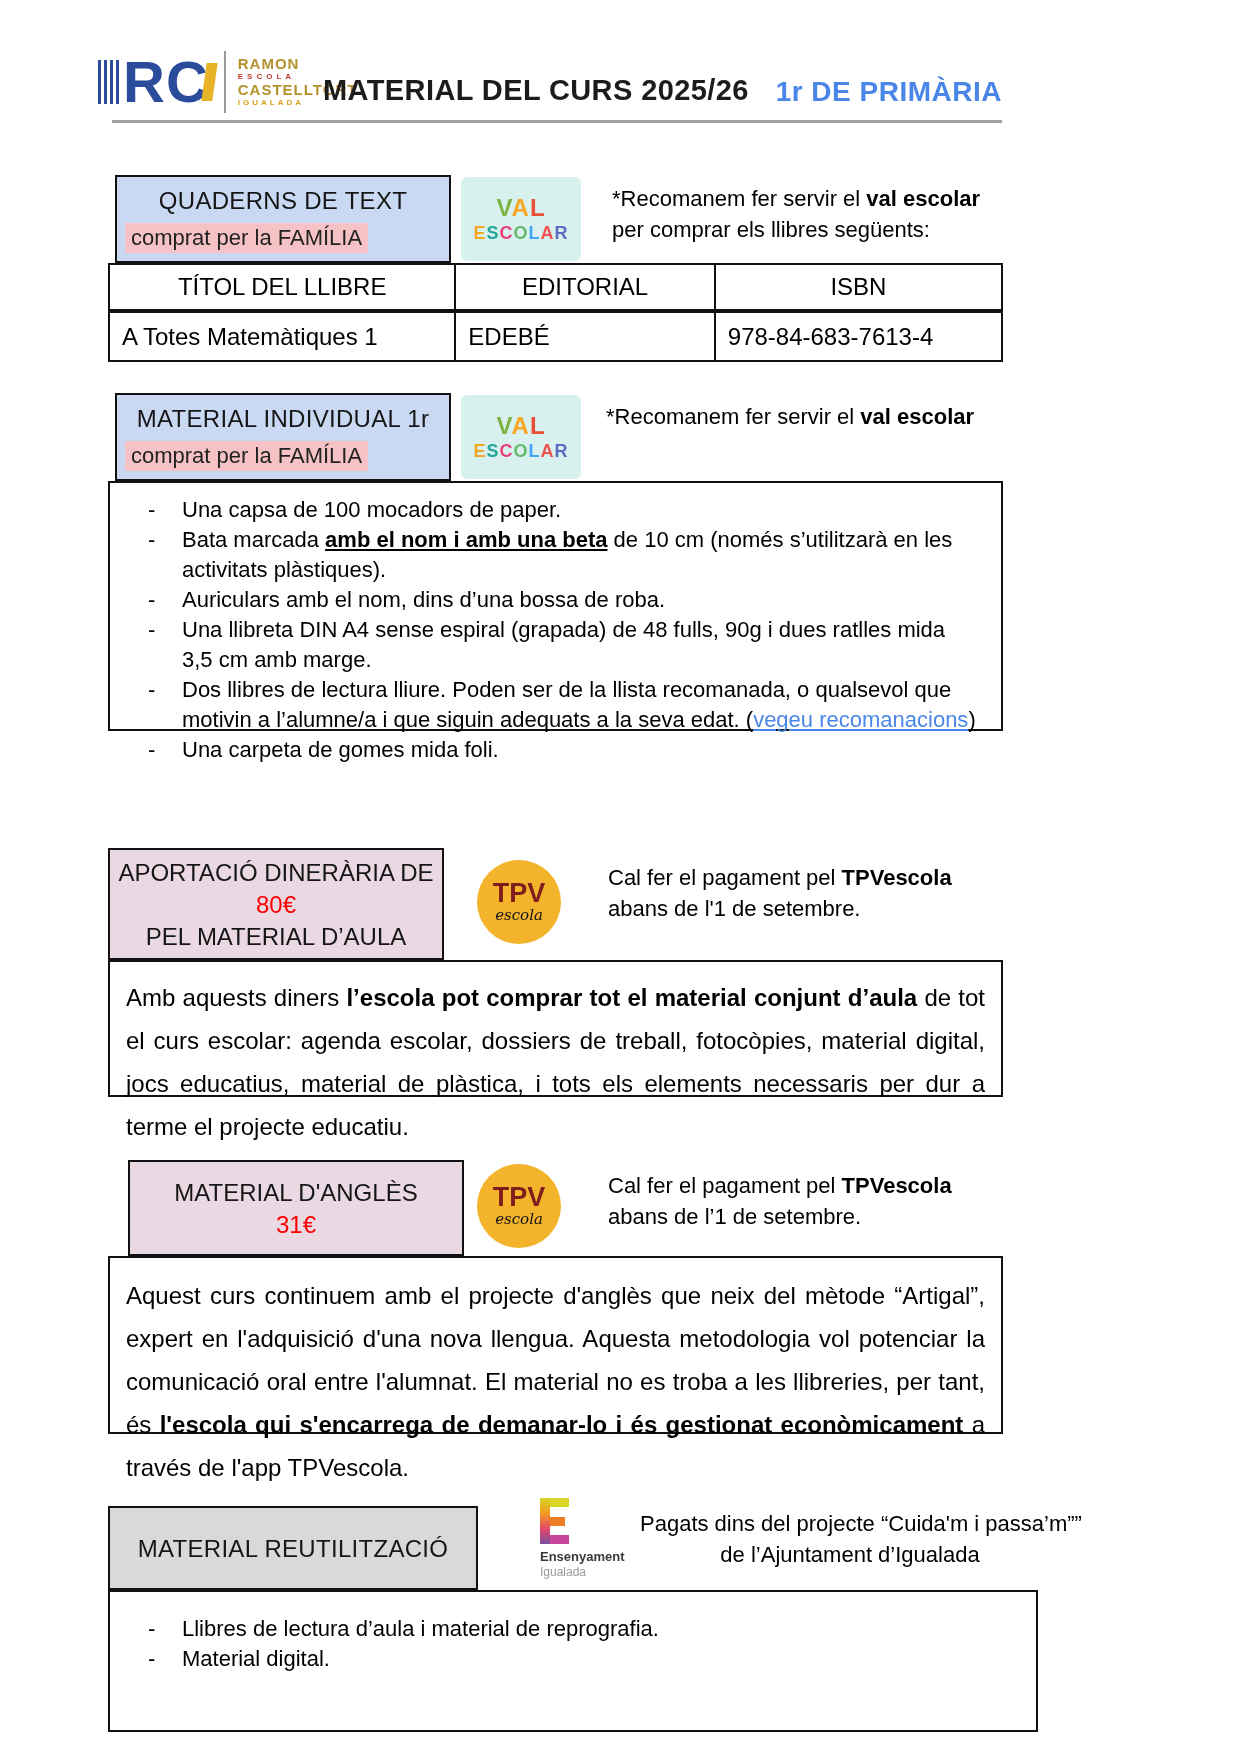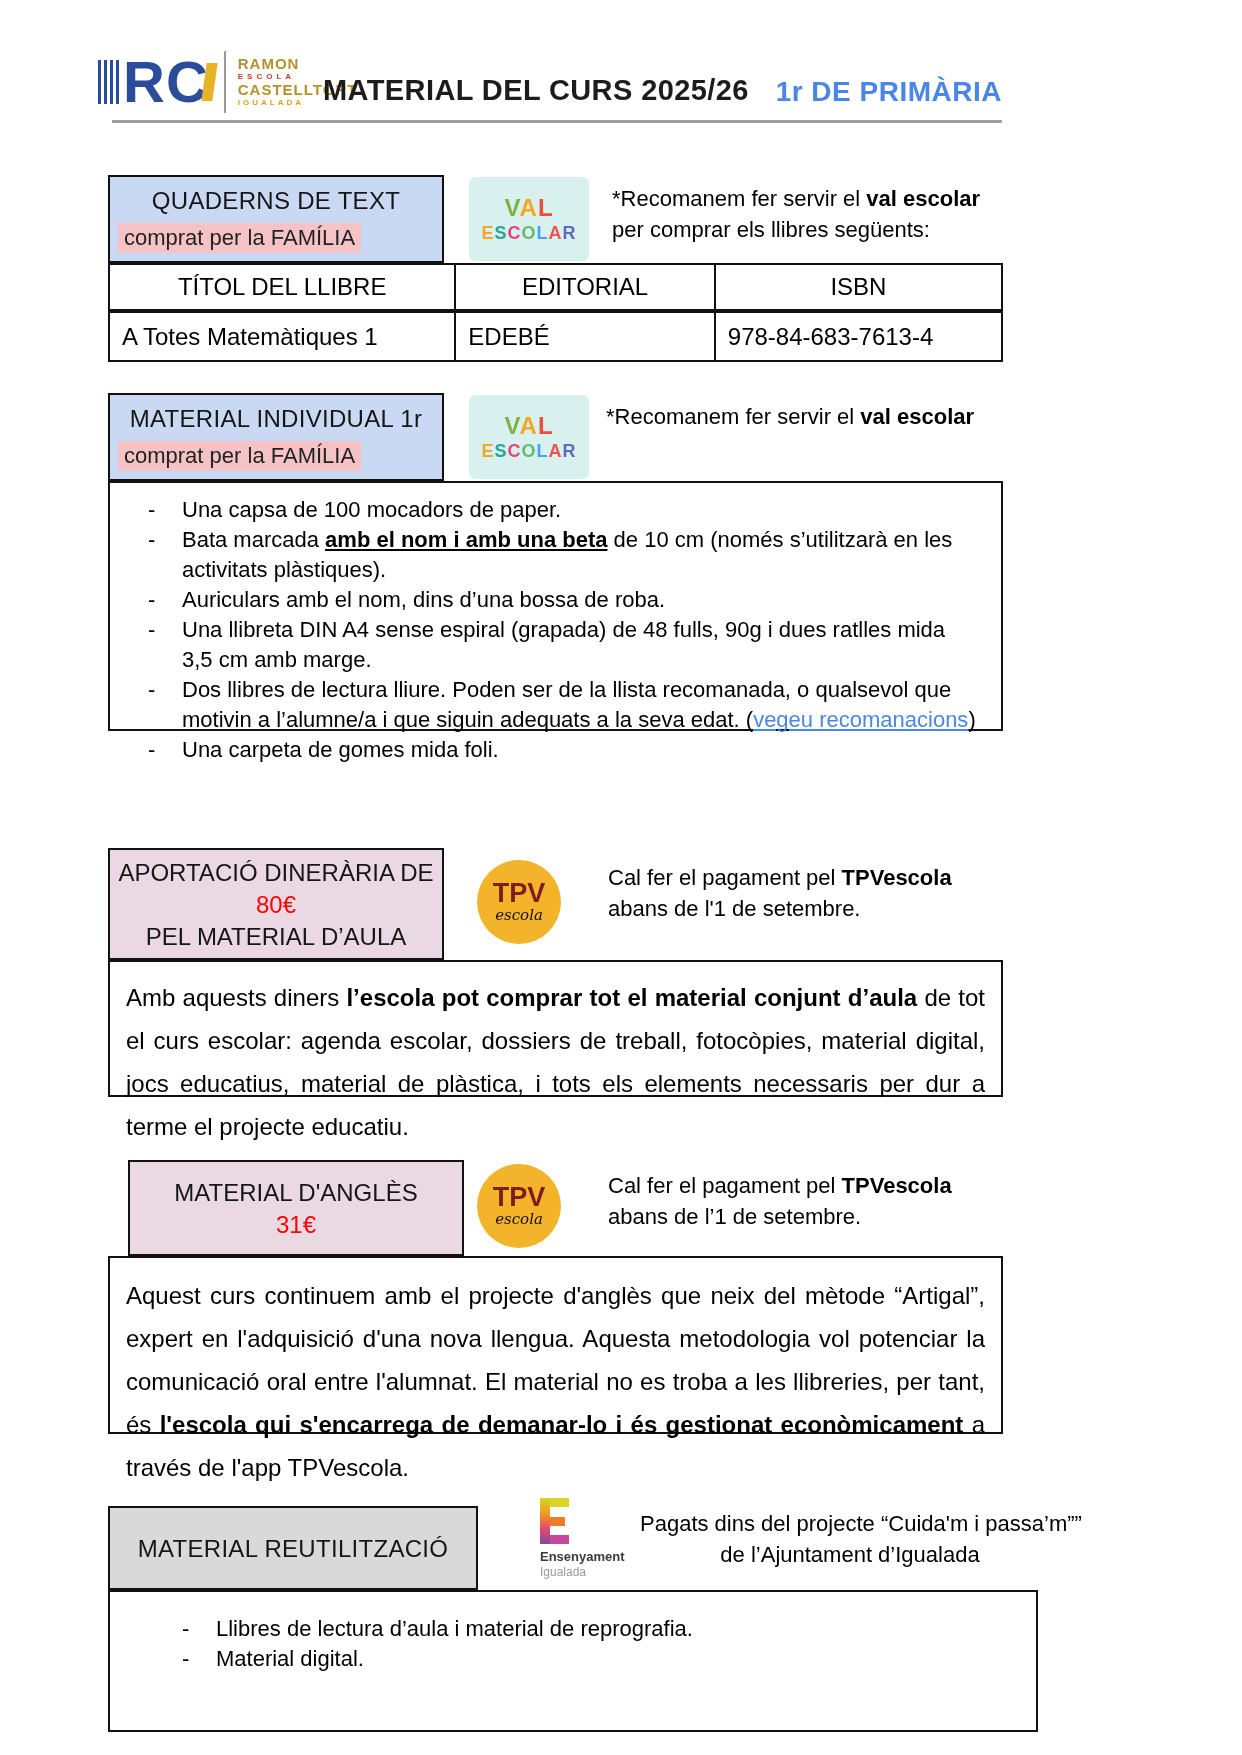--- a/index.html
+++ b/index.html
@@ -24,30 +24,30 @@
   .logo-text{display:flex;flex-direction:column;line-height:1.12;}
   .lt-big{font-size:15px;font-weight:bold;color:#b5922e;letter-spacing:1px;}
   .lt-small{font-size:8px;font-weight:bold;color:#c23b2e;letter-spacing:4px;}
   .lt-small2{font-size:8px;font-weight:bold;color:#d9a21b;letter-spacing:3px;}
   .doc-title{left:288px;top:74px;font-size:29px;font-weight:bold;color:#1c1c1c;letter-spacing:0.4px;margin-left:35px;}
   .grade{right:240px;top:76px;font-size:28px;font-weight:bold;color:var(--accent-blue);letter-spacing:0.5px;}
   .hrule{left:112px;top:120px;width:890px;height:3px;background:#a0a0a0;}
 
   
   .hdr-box{left:108px;width:336px;border:2px solid var(--border);padding:10px 6px 8px 6px;display:flex;flex-direction:column;justify-content:space-between;}
-  .hdr-box.blue{background:var(--box-blue);}
+  .hdr-box.blue{background:var(--box-blue);margin-left:7px;}
   .hdr-box.pink{background:var(--box-pink);align-items:center;justify-content:center;gap:4px;}
   .hdr-box.grey{background:var(--box-grey);align-items:center;justify-content:center;}
   .box-title{font-size:24px;text-align:center;color:#161616;letter-spacing:0.3px;}
   .box-sub{align-self:flex-start;font-size:22px;color:#222;background:var(--highlight-pink);padding:2px 6px;margin-left:2px;}
   .box-line{font-size:24px;text-align:center;color:#161616;}
   .price{color:var(--price-red);}
 
   
-  .val{width:120px;height:84px;background:var(--val-bg);border-radius:6px;display:flex;flex-direction:column;align-items:center;justify-content:center;gap:1px;margin-left:8px;}
+  .val{width:120px;height:84px;background:var(--val-bg);border-radius:6px;display:flex;flex-direction:column;align-items:center;justify-content:center;gap:1px;}
   .val-l1 span{font-weight:bold;font-size:24px;letter-spacing:1px;}
   .val-l2 span{font-weight:bold;font-size:18px;letter-spacing:1px;}
 
   
   .tpv{width:84px;height:84px;border-radius:50%;background:var(--tpv-yellow);display:flex;flex-direction:column;align-items:center;justify-content:center;}
   .tpv-t{font-weight:bold;font-size:27px;letter-spacing:0;color:#7f1d1d;line-height:1;}
   .tpv-s{font-family:"DejaVu Serif",serif;font-style:italic;font-size:15px;color:#141414;margin-top:-1px;}
 
   
   .elogo{display:flex;flex-direction:column;}
@@ -229,21 +229,21 @@
         <i class="ea3"></i>
       </div>
     <div class="ecap1">Ensenyament</div>
     <div class="ecap2">Igualada</div>
   </div>
   <div class="abs note note-center" style="left:640px;top:1508px;width:420px;">
     <div>Pagats dins del projecte “Cuida'm i passa’m””</div>
     <div>de l’Ajuntament d’Igualada</div>
   </div>
   <div class="abs content-box" style="top:1590px;width:930px;height:142px;">
-    <div class="list" style="padding-top:22px;padding-left:34px;">
+    <div class="list" style="padding-top:22px;">
         <div class="li">
           <span class="li-dash"></span>
           <span class="li-text"><span>Llibres de lectura d’aula i material de reprografia.</span></span>
         </div>
         <div class="li">
           <span class="li-dash"></span>
           <span class="li-text"><span>Material digital.</span></span>
         </div>
       </div>
   </div>

